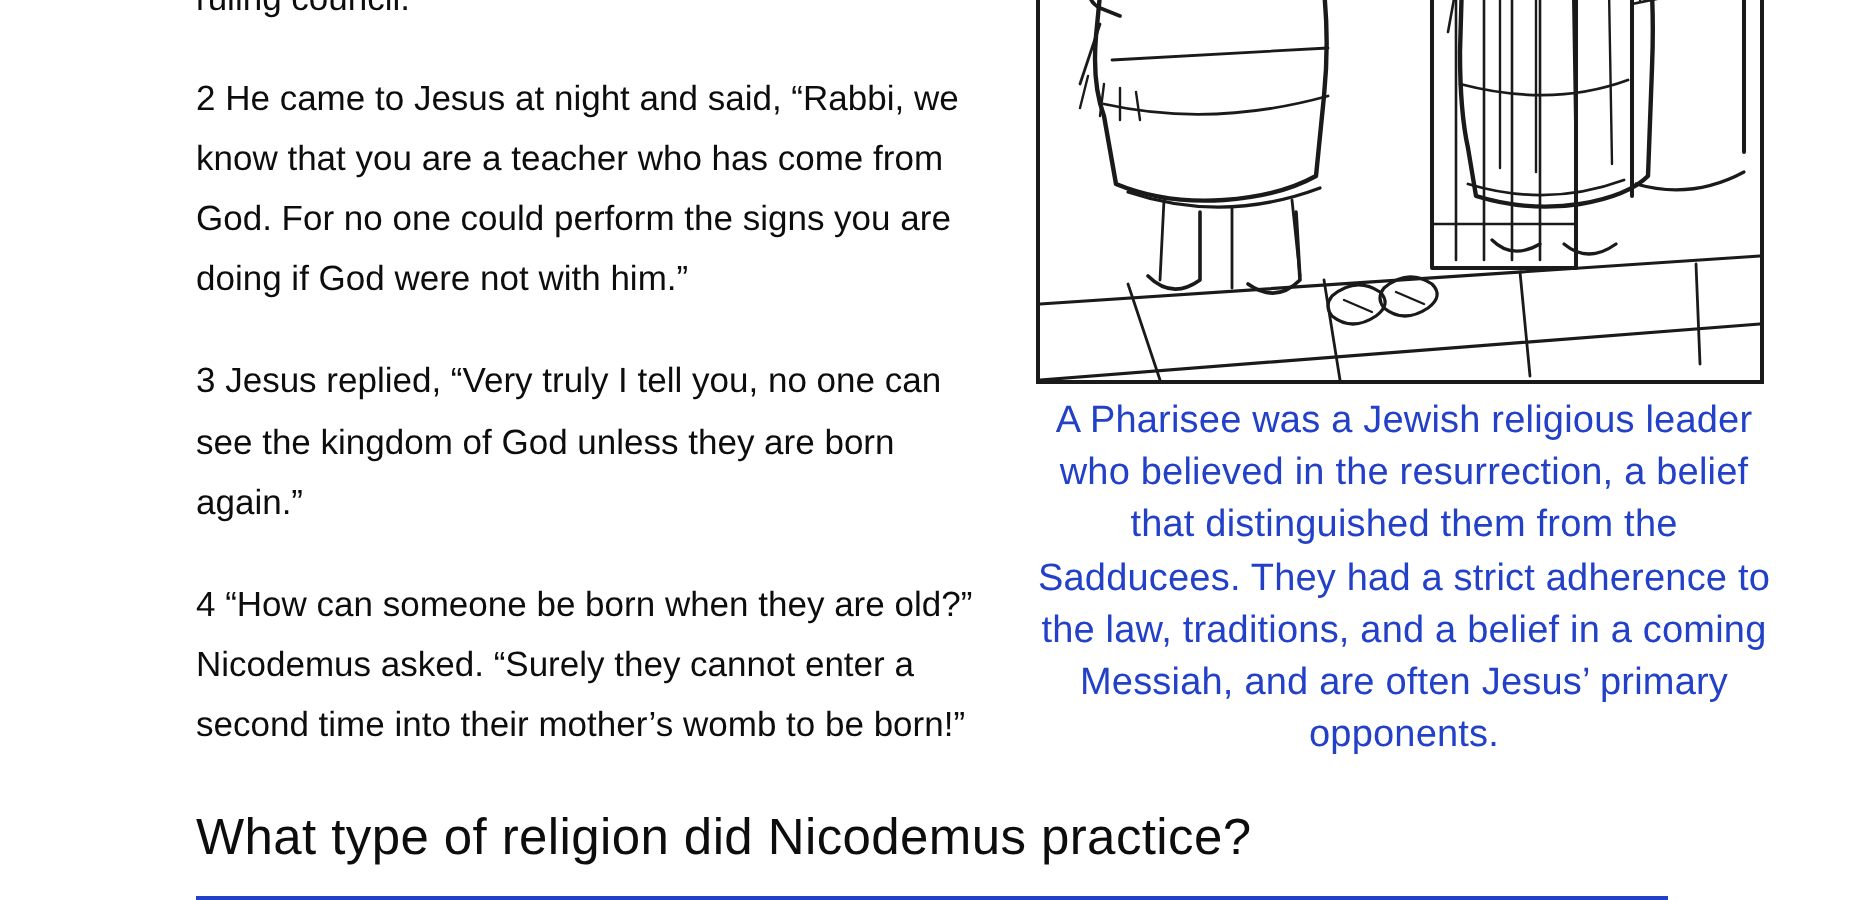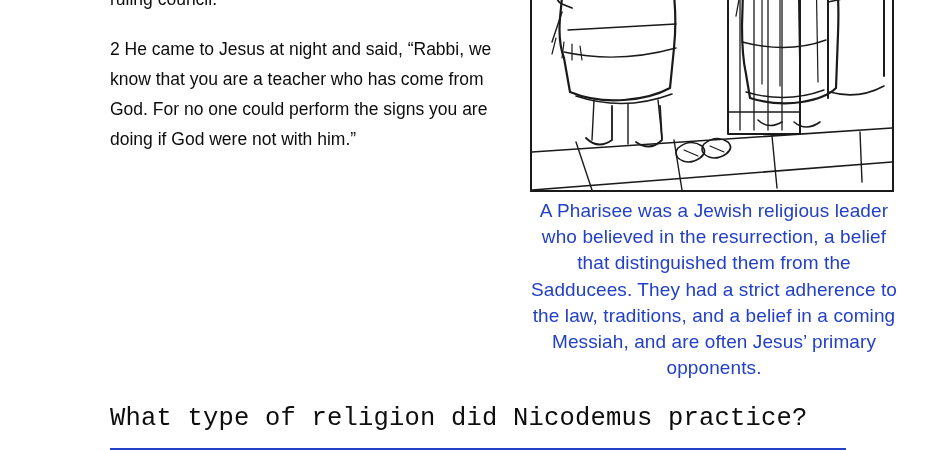--- a/index.html
+++ b/index.html
@@ -10,21 +10,20 @@
     width: 930px;
     height: 450px;
     background: #ffffff;
     font-family: "Liberation Sans", sans-serif;
     overflow: hidden;
     position: relative;
   }
   .page {
     position: absolute;
     inset: 0;
-    margin-left: 12px;
   }
   
   .scripture {
     position: absolute;
     left: 98px;
     top: -16px;
     width: 404px;
   }
   .verse {
     font-family: "Liberation Sans", sans-serif;
@@ -66,21 +65,21 @@
     letter-spacing: 0.1px;
   }
   
   .question-block {
     position: absolute;
     left: 98px;
     top: 404px;
     width: 736px;
   }
   .question {
-    font-family: Liberation Mono, monospace;
+    font-family: Liberation Sans, sans-serif;
     font-size: 25.5px;
     line-height: 1.2;
     color: #0d0d0d;
     letter-spacing: 0.2px;
     white-space: nowrap;
   }
   .answer-rule {
     margin-top: 13px;
     height: 0;
     border-bottom: 2px solid #2340c8;
@@ -98,20 +97,22 @@
 </head>
 <body>
 
 <div class="page">
 
   <div class="left-margin-rule"></div>
 
   <div class="scripture">
     <p class="verse first">ruling council.</p>
     <p class="verse">2 He came to Jesus at night and said, “Rabbi, we know that you are a teacher who has come from God. For no one could perform the signs you are doing if God were not with him.”</p>
+    <p class="verse">3 Jesus replied, “Very truly I tell you, no one can see the kingdom of God unless they are born again.”</p>
+    <p class="verse">4 “How can someone be born when they are old?” Nicodemus asked. “Surely they cannot enter a second time into their mother’s womb to be born!”</p>
   </div>
 
   <div class="illustration">
     <svg width="360" height="338" viewBox="0 0 360 338">
       <g fill="none" stroke="#1a1a1a" stroke-width="2.2" stroke-linecap="round" stroke-linejoin="round">
 
         <path d="M0 300 L360 276" stroke-width="1.6"></path>
         <path d="M0 338 L360 310" stroke-width="1.6"></path>
         <path d="M60 338 L44 290" stroke-width="1.4"></path>
         <path d="M150 338 L142 288" stroke-width="1.4"></path>

